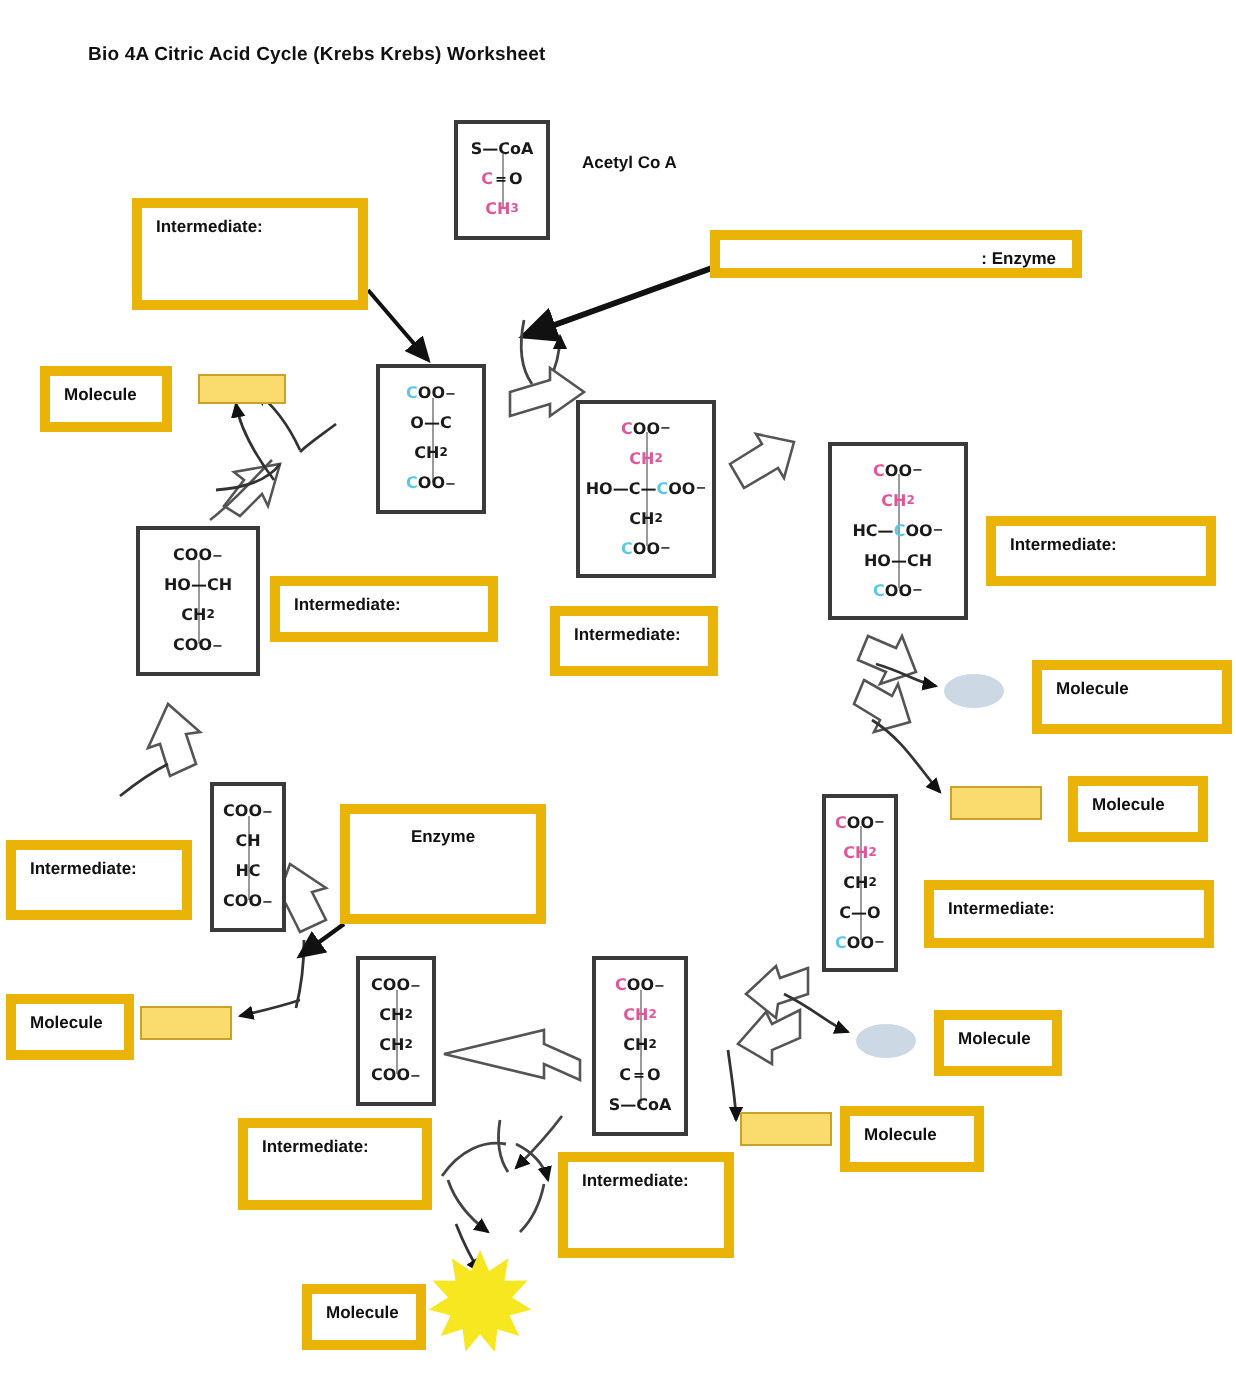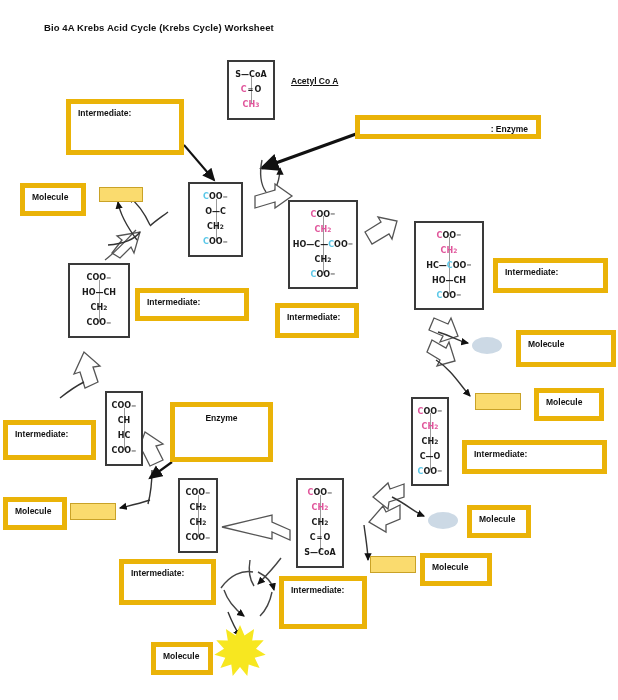--- a/index.html
+++ b/index.html
@@ -121,23 +121,23 @@
     left: 0; top: 0;
     width: 618px; height: 700px;
     pointer-events: none;
   }
 </style>
 </head>
 <body>
 
 <div id="page">
 
-  <div class="abs worksheet-title">Bio 4A Krebs Acid Cycle (Krebs Cycle) Worksheet</div>
-
-  <div class="abs" id="acetyl-label" style="left:291px; top:76px; font-size:8.5px; font-weight:bold; color:#111; white-space:nowrap;text-decoration:underline;">Acetyl Co A</div>
+  <div class="abs worksheet-title">Bio 4A Citric Acid Cycle (Krebs Krebs) Worksheet</div>
+
+  <div class="abs" id="acetyl-label" style="left:291px; top:76px; font-size:8.5px; font-weight:bold; color:#111; white-space:nowrap;">Acetyl Co A</div>
 
   <svg id="arrows" viewBox="0 0 618 700">
     <defs>
       <marker id="ah" markerWidth="7" markerHeight="7" refX="5.5" refY="3" orient="auto">
         <path d="M0,0 L6.5,3 L0,6 z" fill="#111"></path>
       </marker>
       <marker id="ahs" markerWidth="6" markerHeight="6" refX="4.8" refY="2.6" orient="auto">
         <path d="M0,0 L5.6,2.6 L0,5.2 z" fill="#111"></path>
       </marker>
     </defs>

